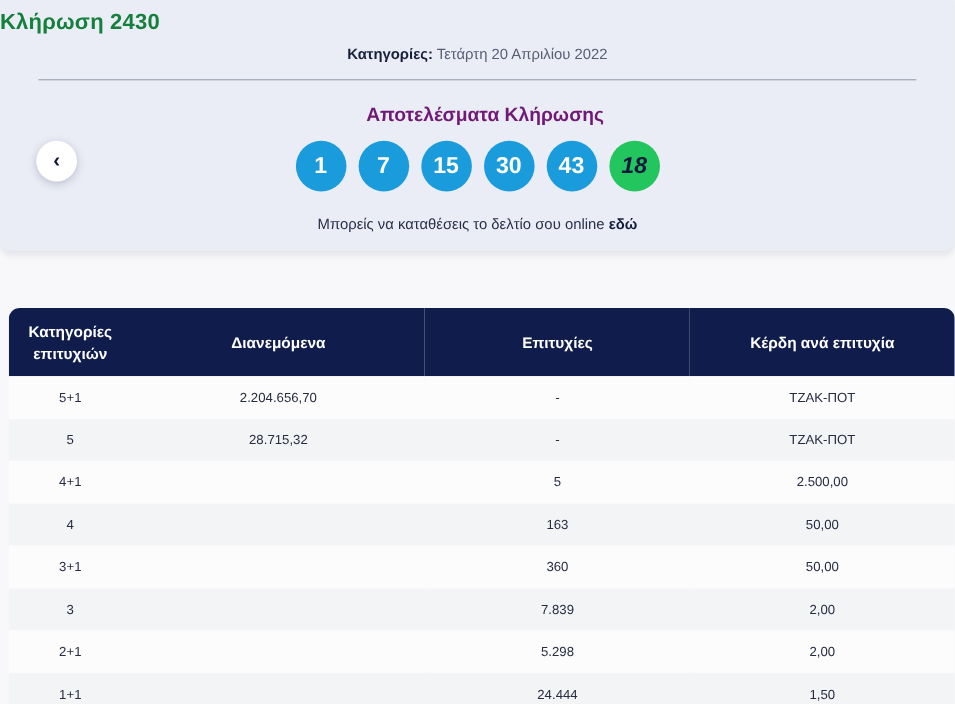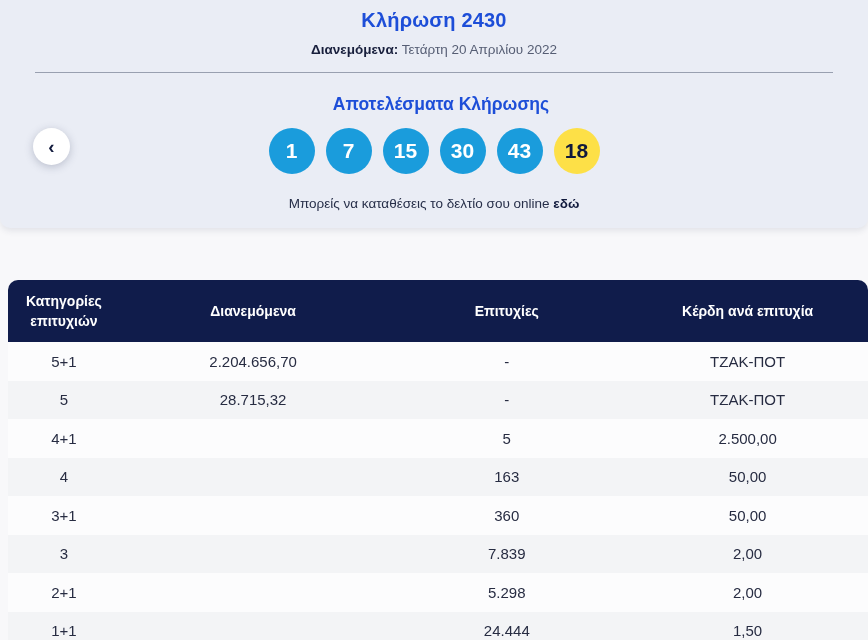--- a/index.html
+++ b/index.html
@@ -12,25 +12,24 @@
 
   
   .hero {
     position: relative;
     height: 228px;
     background: #eaedf5;
     border-radius: 0 0 10px 10px;
     box-shadow: 0 3px 6px rgba(40,50,80,.10);
   }
   .hero-title {
-    text-align: center;
     padding-top: 9px;
     font-size: 20px;
     font-weight: bold;
-    color: #1d4ed8;
+    color: #15803d;
     letter-spacing: .2px;
   }
   .hero-meta {
     display: flex;
     justify-content: center;
     gap: 46px;
     margin-top: 10px;
     font-size: 13.5px;
     color: #565e74;
   }
@@ -38,39 +37,39 @@
   .hero-divider {
     border: none;
     border-top: 1px solid #99a0b0;
     margin: 15px 35px 0 35px;
   }
   .results-title {
     text-align: center;
     margin-top: 21px;
     font-size: 17.5px;
     font-weight: bold;
-    color: #1d4ed8;
+    color: #701a75;
     padding-left: 14px;
   }
   .balls {
     display: flex;
     justify-content: center;
     gap: 11px;
     margin-top: 13px;
   }
   .ball {
     width: 46px; height: 46px;
     border-radius: 50%;
     background: #1a9cdc;
     color: #ffffff;
     font-size: 21px;
     font-weight: bold;
     display: flex; align-items: center; justify-content: center;
   }
-  .ball.bonus { background: #fde047; color: #10193c; }
+  .ball.bonus { background: #22c55e; color: #10193c; font-style: italic; }
   .online-line {
     text-align: center;
     margin-top: 22px;
     font-size: 13.5px;
     color: #272f49;
   }
   .online-line a {
     font-weight: bold;
     color: #10193c;
     text-decoration: none;
@@ -106,35 +105,35 @@
     height: 62px;
     text-align: center;
     vertical-align: middle;
     line-height: 1.45;
   }
   thead th:first-child .th-wrap { display: inline-block; width: 92px; }
   tbody td {
     height: 38.5px;
     text-align: center;
     vertical-align: middle;
-    font-size: 15px;
+    font-size: 12px;
     color: #272c42;
   }
   tbody tr:nth-child(odd)  { background: #fcfcfd; }
   tbody tr:nth-child(even) { background: #f3f4f6; }
 </style>
 </head>
 <body>
 
 <div class="hero">
   <div class="hero-title">Κλήρωση 2430</div>
 
   <div class="hero-meta">
     <span>
-      <b>Διανεμόμενα:</b>
+      <b>Κατηγορίες:</b>
       <span>Τετάρτη 20 Απριλίου 2022</span>
     </span>
   </div>
 
   <hr class="hero-divider">
 
   <div class="results-title">Αποτελέσματα Κλήρωσης</div>
 
   <div class="balls" id="balls">
       <span class="ball">1</span>

